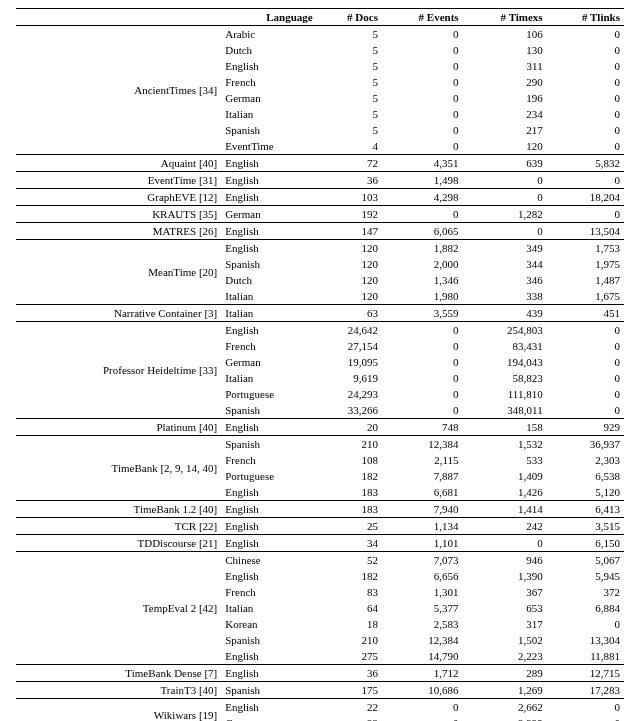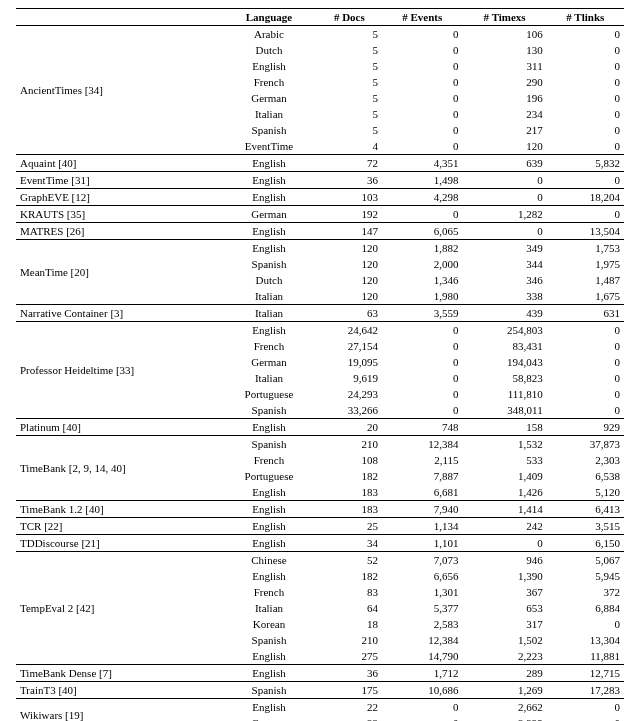--- a/index.html
+++ b/index.html
@@ -1,27 +1,27 @@
 <!DOCTYPE html>
 <html><head>
 <meta charset="utf-8">
 <style>
   html,body{margin:0;padding:0;background:#fff;color:#000;font-family:"Times New Roman",Times,serif;font-size:11px}
   .wrap{width:640px;padding:8px 16px;box-sizing:border-box}
   table{border-collapse:collapse;width:100%}
   th,td{padding:2px 4px;white-space:nowrap}
-  th{font-weight:bold;border-top:1px solid #000;border-bottom:1px solid #000;}
+  th{font-weight:bold;border-top:1px solid #000;border-bottom:1px solid #000;text-align:right}
   th.ds{text-align:left}
-  th.lang{text-align:center}
+  th.lang{text-align:right}
   td.ds{text-align:left}
-  td.lang{text-align:center}
+  td.lang{text-align:left}
   td.num{text-align:right}
   tr.gsep td{border-top:1px solid #000}
   tr.last td{border-bottom:1px solid #000}
-  td.ds-cell{vertical-align:middle;text-align:left}
+  td.ds-cell{vertical-align:middle;text-align:right}
 </style>
 </head>
 <body>
 <div class="wrap">
 <table>
 <thead>
 <tr>
   <th class="ds"></th>
   <th class="lang">Language</th>
   <th># Docs</th>
@@ -156,21 +156,21 @@
           <td class="num">1,980</td>
           <td class="num">338</td>
           <td class="num">1,675</td>
         </tr>
         <tr class="gsep">
           <td class="ds ds-cell" rowspan="1">Narrative Container [3]</td>
           <td class="lang">Italian</td>
           <td class="num">63</td>
           <td class="num">3,559</td>
           <td class="num">439</td>
-          <td class="num">631</td>
+          <td class="num">451</td>
         </tr>
         <tr class="gsep">
           <td class="ds ds-cell" rowspan="6">Professor Heideltime [33]</td>
           <td class="lang">English</td>
           <td class="num">24,642</td>
           <td class="num">0</td>
           <td class="num">254,803</td>
           <td class="num">0</td>
         </tr>
         <tr>
@@ -215,21 +215,21 @@
           <td class="num">748</td>
           <td class="num">158</td>
           <td class="num">929</td>
         </tr>
         <tr class="gsep">
           <td class="ds ds-cell" rowspan="4">TimeBank [2, 9, 14, 40]</td>
           <td class="lang">Spanish</td>
           <td class="num">210</td>
           <td class="num">12,384</td>
           <td class="num">1,532</td>
-          <td class="num">37,873</td>
+          <td class="num">36,937</td>
         </tr>
         <tr>
           <td class="lang">French</td>
           <td class="num">108</td>
           <td class="num">2,115</td>
           <td class="num">533</td>
           <td class="num">2,303</td>
         </tr>
         <tr>
           <td class="lang">Portuguese</td>

